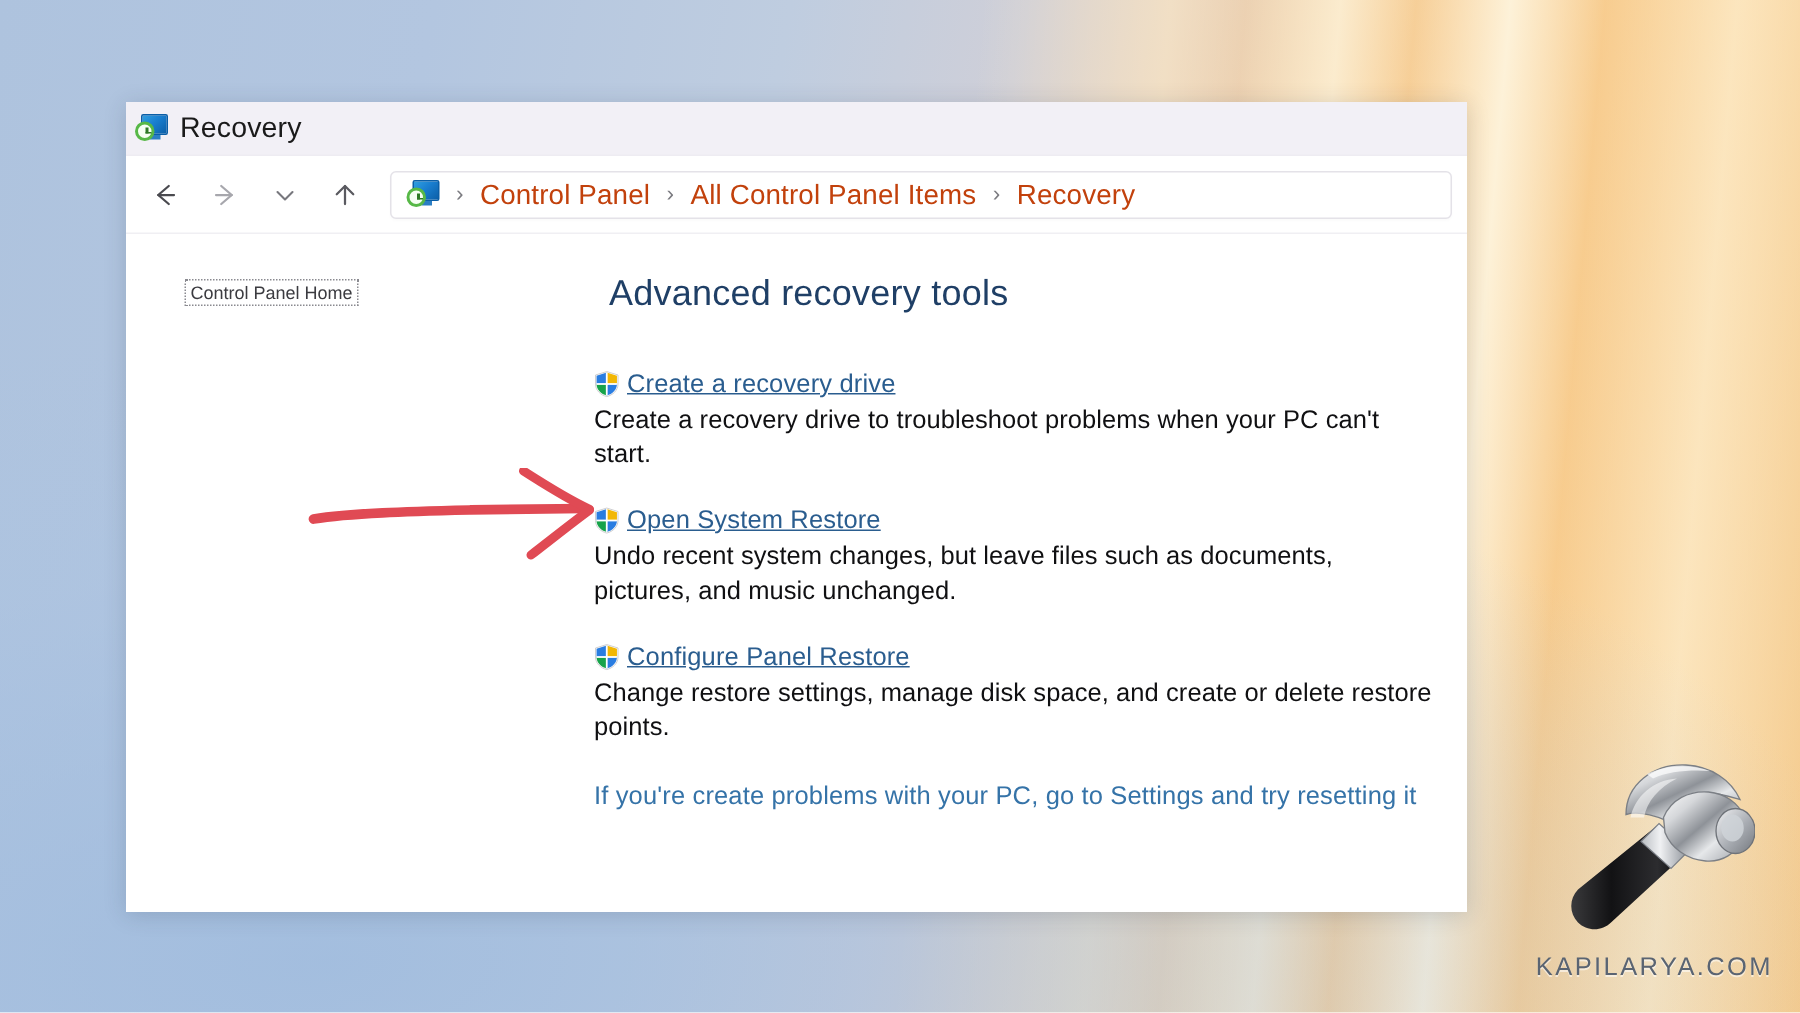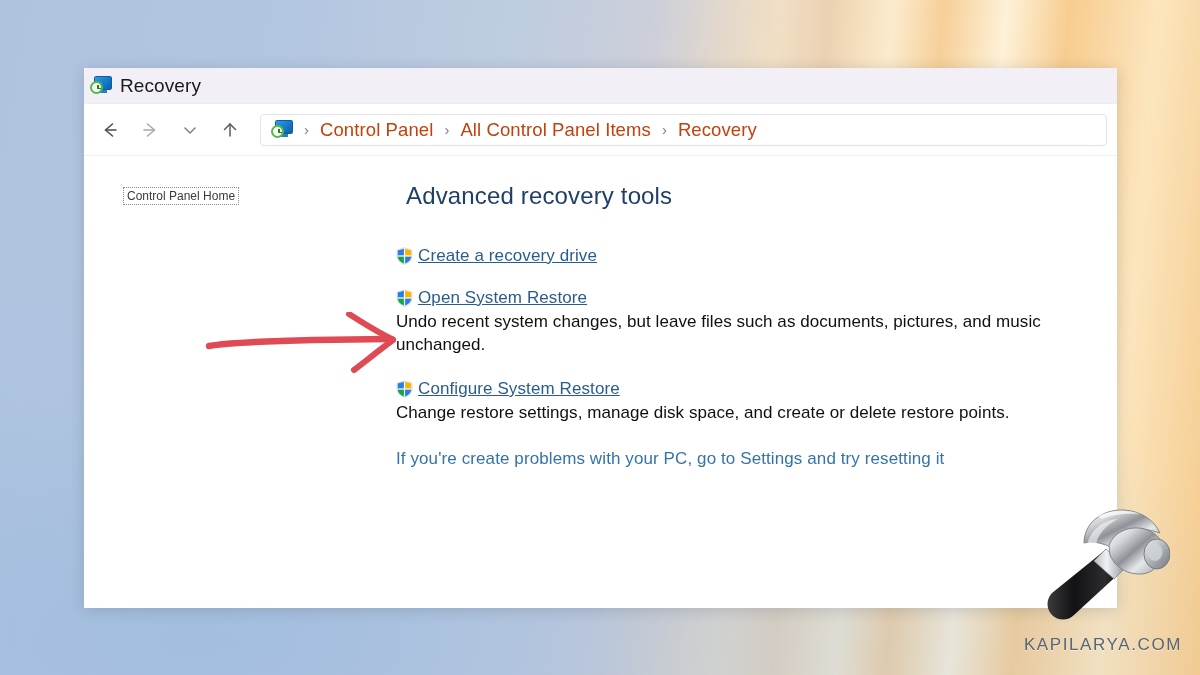--- a/index.html
+++ b/index.html
@@ -45,21 +45,21 @@
     position: absolute; inset: 0;
     background: radial-gradient(120% 85% at 18% 95%, rgba(160,188,222,0.85) 0%, rgba(170,195,226,0.35) 45%, rgba(255,255,255,0) 72%);
     pointer-events: none;
   }
 
   
   #window {
     position: absolute;
     left: 84px;
     top: 68px;
-    width: 1033px;
+    width: 894px;
     height: 540px;
     background: #ffffff;
     box-shadow: 0 2px 14px rgba(40,50,70,0.18);
     overflow: hidden;
     z-index: 5;
   }
 
   
   #titlebar {
     height: 36px;
@@ -366,20 +366,21 @@
                   <rect x="8.5" y="0" width="8.5" height="9" fill="#f2b705"></rect>
                   <rect x="0" y="9" width="8.5" height="9" fill="#16a34a"></rect>
                   <rect x="8.5" y="9" width="8.5" height="9" fill="#2a7de1"></rect>
                   <rect x="7.9" y="0" width="1.2" height="18" fill="#ffffff"></rect>
                   <rect x="0" y="8.4" width="17" height="1.2" fill="#ffffff"></rect>
                 </g>
               </svg>
             </span>
             <span class="tool-link">Create a recovery drive</span>
           </div>
+          <div class="tool-desc">Create a recovery drive to troubleshoot problems when your PC can't start.</div>
         </div>
 
         <div class="tool-block">
           <div class="tool-link-row">
             <span class="shield">
               <svg width="17" height="18" viewBox="0 0 17 18">
                 <path d="M8.5 0.7 L16 3 V9 C16 13.2 12.7 16.3 8.5 17.4 C4.3 16.3 1 13.2 1 9 V3 Z" fill="#ffffff" stroke="#c9c9cc" stroke-width="0.6"></path>
                 <clipPath id="sh2">
                   <path d="M8.5 1.4 L15.3 3.5 V9 C15.3 12.8 12.3 15.7 8.5 16.7 C4.7 15.7 1.7 12.8 1.7 9 V3.5 Z"></path>
                 </clipPath>
@@ -409,21 +410,21 @@
                 <g clip-path="url(#sh3)">
                   <rect x="0" y="0" width="8.5" height="9" fill="#2a7de1"></rect>
                   <rect x="8.5" y="0" width="8.5" height="9" fill="#f2b705"></rect>
                   <rect x="0" y="9" width="8.5" height="9" fill="#16a34a"></rect>
                   <rect x="8.5" y="9" width="8.5" height="9" fill="#2a7de1"></rect>
                   <rect x="7.9" y="0" width="1.2" height="18" fill="#ffffff"></rect>
                   <rect x="0" y="8.4" width="17" height="1.2" fill="#ffffff"></rect>
                 </g>
               </svg>
             </span>
-            <span class="tool-link">Configure System Restore</span>
+            <span class="tool-link">Configure Panel Restore</span>
           </div>
           <div class="tool-desc">Change restore settings, manage disk space, and create or delete restore points.</div>
         </div>
 
         <div class="footer-link">If you're create problems with your PC, go to Settings and try resetting it</div>
 
       </div>
     </div>
   </div>
 

